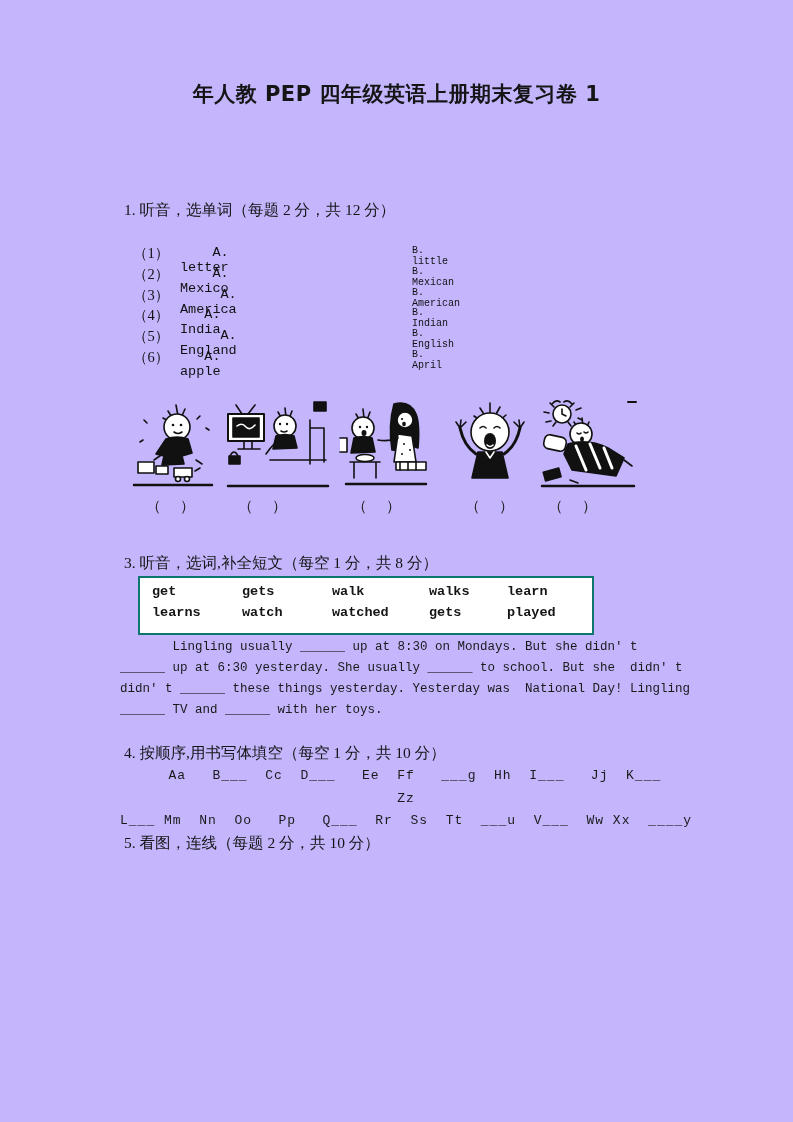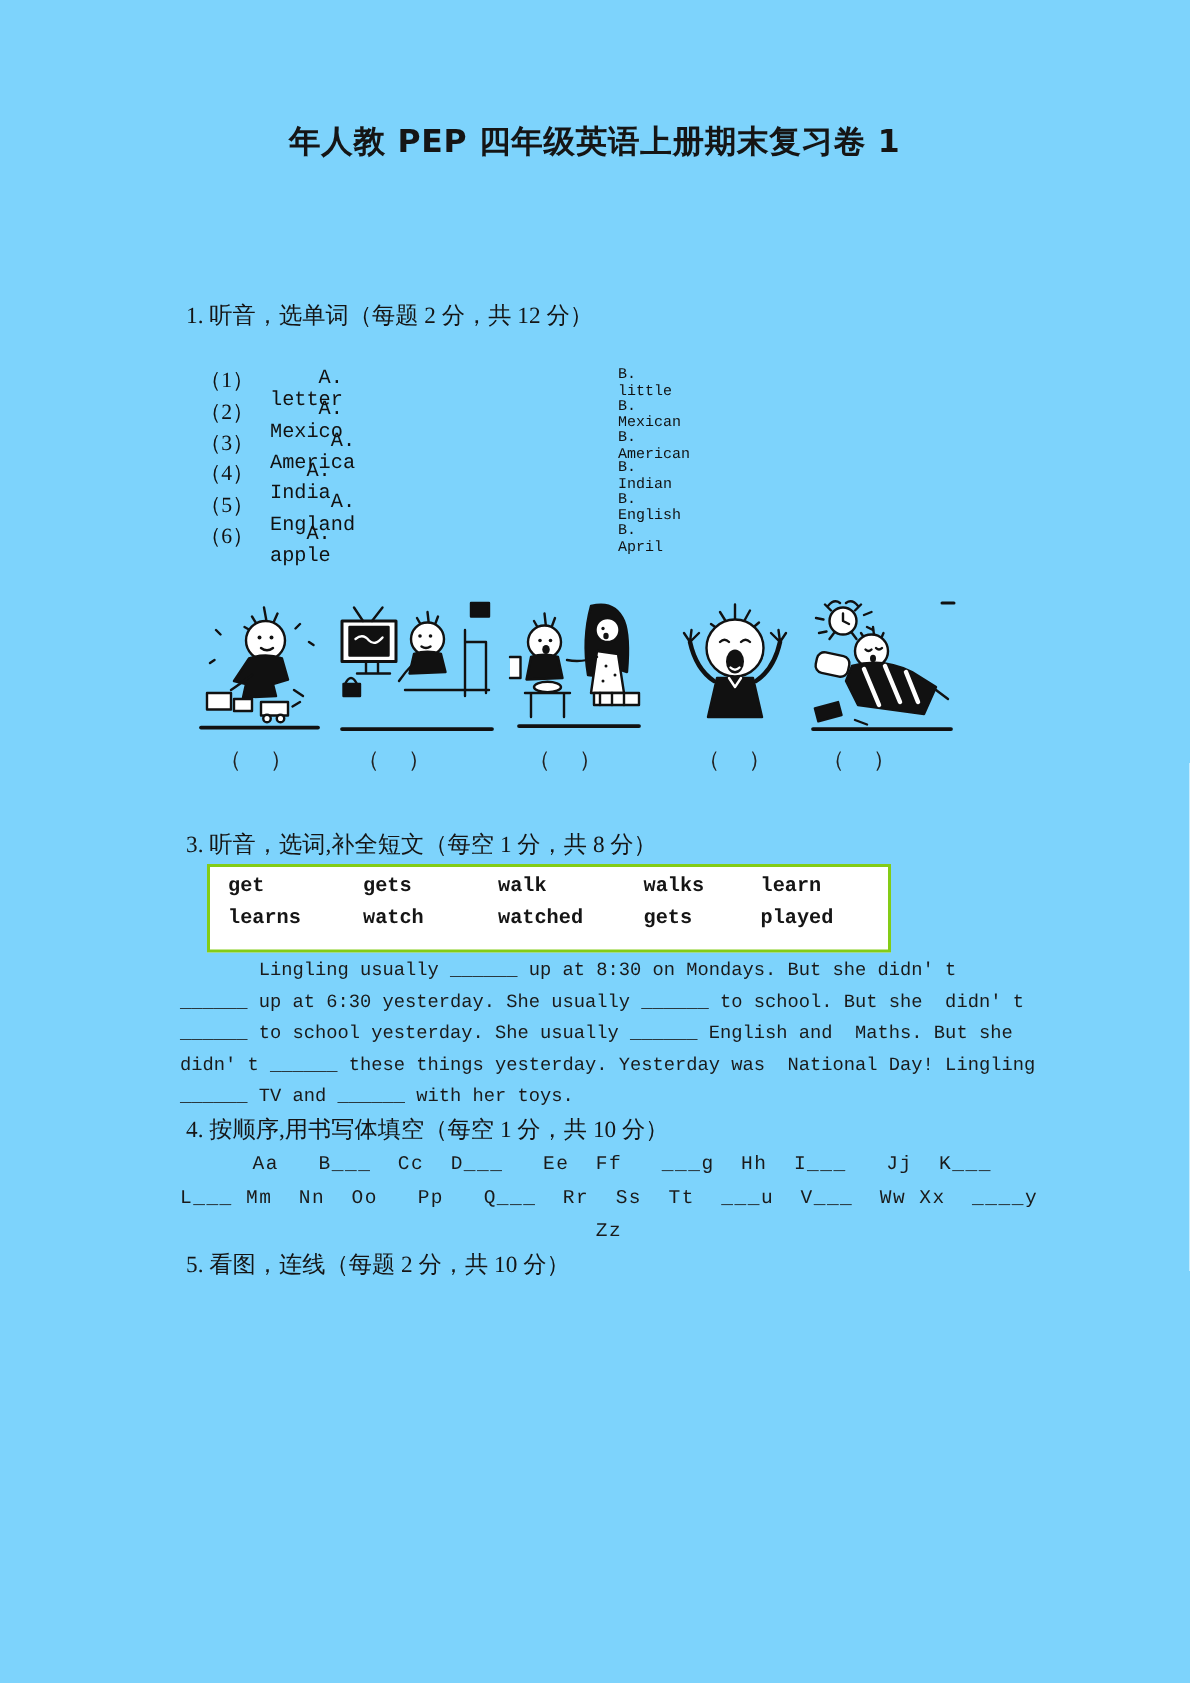--- a/index.html
+++ b/index.html
@@ -1,36 +1,36 @@
 <!DOCTYPE html>
 <html><head>
 <meta charset="utf-8">
 <style>
   html,body{margin:0;padding:0;background:#ffffff;}
-  .page{position:relative;width:793px;height:1122px;background:#7dd3fc;overflow:hidden;color:#111;}
+  .page{position:relative;width:793px;height:1122px;background:#c4b5fd;overflow:hidden;color:#111;}
   .title{position:absolute;top:80px;left:0;width:100%;text-align:center;
          font-family:"DejaVu Sans","Liberation Sans",sans-serif;font-weight:bold;
          font-size:21px;letter-spacing:0.5px;color:#151515;}
   .cn{font-family:"Liberation Serif","DejaVu Serif",serif;}
   .s-heading{position:absolute;left:124px;font-size:15.5px;white-space:pre;
              font-family:"Liberation Serif","DejaVu Serif",serif;color:#151515;}
   .mono{font-family:"Liberation Mono","DejaVu Sans Mono",monospace;}
   
   .options{position:absolute;left:133px;top:243px;}
   .opt-row{position:relative;height:20.8px;}
   .opt-num{position:absolute;left:0;top:1px;font-size:14.5px;}
   .opt-a{position:absolute;left:47px;top:2px;font-size:13.5px;text-align:right;}
   .opt-b{position:absolute;left:279px;top:2px;font-size:10px;}
   
   .pic{position:absolute;top:398px;height:92px;}
   .pic svg{display:block;height:92px;}
   .paren{position:absolute;top:497px;font-size:15px;letter-spacing:2px;color:#222;}
   
   .wordbank{position:absolute;left:138px;top:576px;width:452px;height:55px;
-            border:2px solid #84cc16;background:#fff;}
+            border:2px solid #0f766e;background:#fff;}
   .wb-cell{position:absolute;font-size:13.5px;font-weight:bold;color:#151515;}
   
   .passage{position:absolute;left:120px;top:637px;width:575px;}
   .p-line{font-size:12.5px;line-height:21px;white-space:pre;color:#1a1a1a;}
   
   .alphabet{position:absolute;left:120px;top:765px;text-align:center;}
   .alpha-line{font-size:13px;line-height:22.5px;white-space:pre;letter-spacing:1px;color:#1a1a1a;}
   .stroke{stroke:#111;fill:none;stroke-width:1.6;stroke-linecap:round;stroke-linejoin:round;}
 </style>
 </head>
@@ -206,27 +206,26 @@
     <span class="wb-cell mono" style="left:367px;top:6px">learn</span>
     <span class="wb-cell mono" style="left:12px;top:27px">learns</span>
     <span class="wb-cell mono" style="left:102px;top:27px">watch</span>
     <span class="wb-cell mono" style="left:192px;top:27px">watched</span>
     <span class="wb-cell mono" style="left:289px;top:27px">gets</span>
     <span class="wb-cell mono" style="left:367px;top:27px">played</span>
   </div>
   <div class="passage">
     <div class="p-line mono">       Lingling usually ______ up at 8:30 on Mondays. But she didn' t</div>
     <div class="p-line mono">______ up at 6:30 yesterday. She usually ______ to school. But she  didn' t</div>
-    <div class="p-line mono">______ to school yesterday. She usually ______ English and  Maths. But she</div>
     <div class="p-line mono">didn' t ______ these things yesterday. Yesterday was  National Day! Lingling</div>
     <div class="p-line mono">______ TV and ______ with her toys.</div>
   </div>
 
   <div class="s-heading" style="top:743px">4. 按顺序,用书写体填空（每空 1 分，共 10 分）</div>
   <div class="alphabet">
     <div class="alpha-line mono">  Aa   B___  Cc  D___   Ee  Ff   ___g  Hh  I___   Jj  K___</div>
+    <div class="alpha-line mono">Zz</div>
     <div class="alpha-line mono">L___ Mm  Nn  Oo   Pp   Q___  Rr  Ss  Tt  ___u  V___  Ww Xx  ____y</div>
-    <div class="alpha-line mono">Zz</div>
   </div>
 
   <div class="s-heading" style="top:833px">5. 看图，连线（每题 2 分，共 10 分）</div>
 
 </div>
 
 </body></html>

